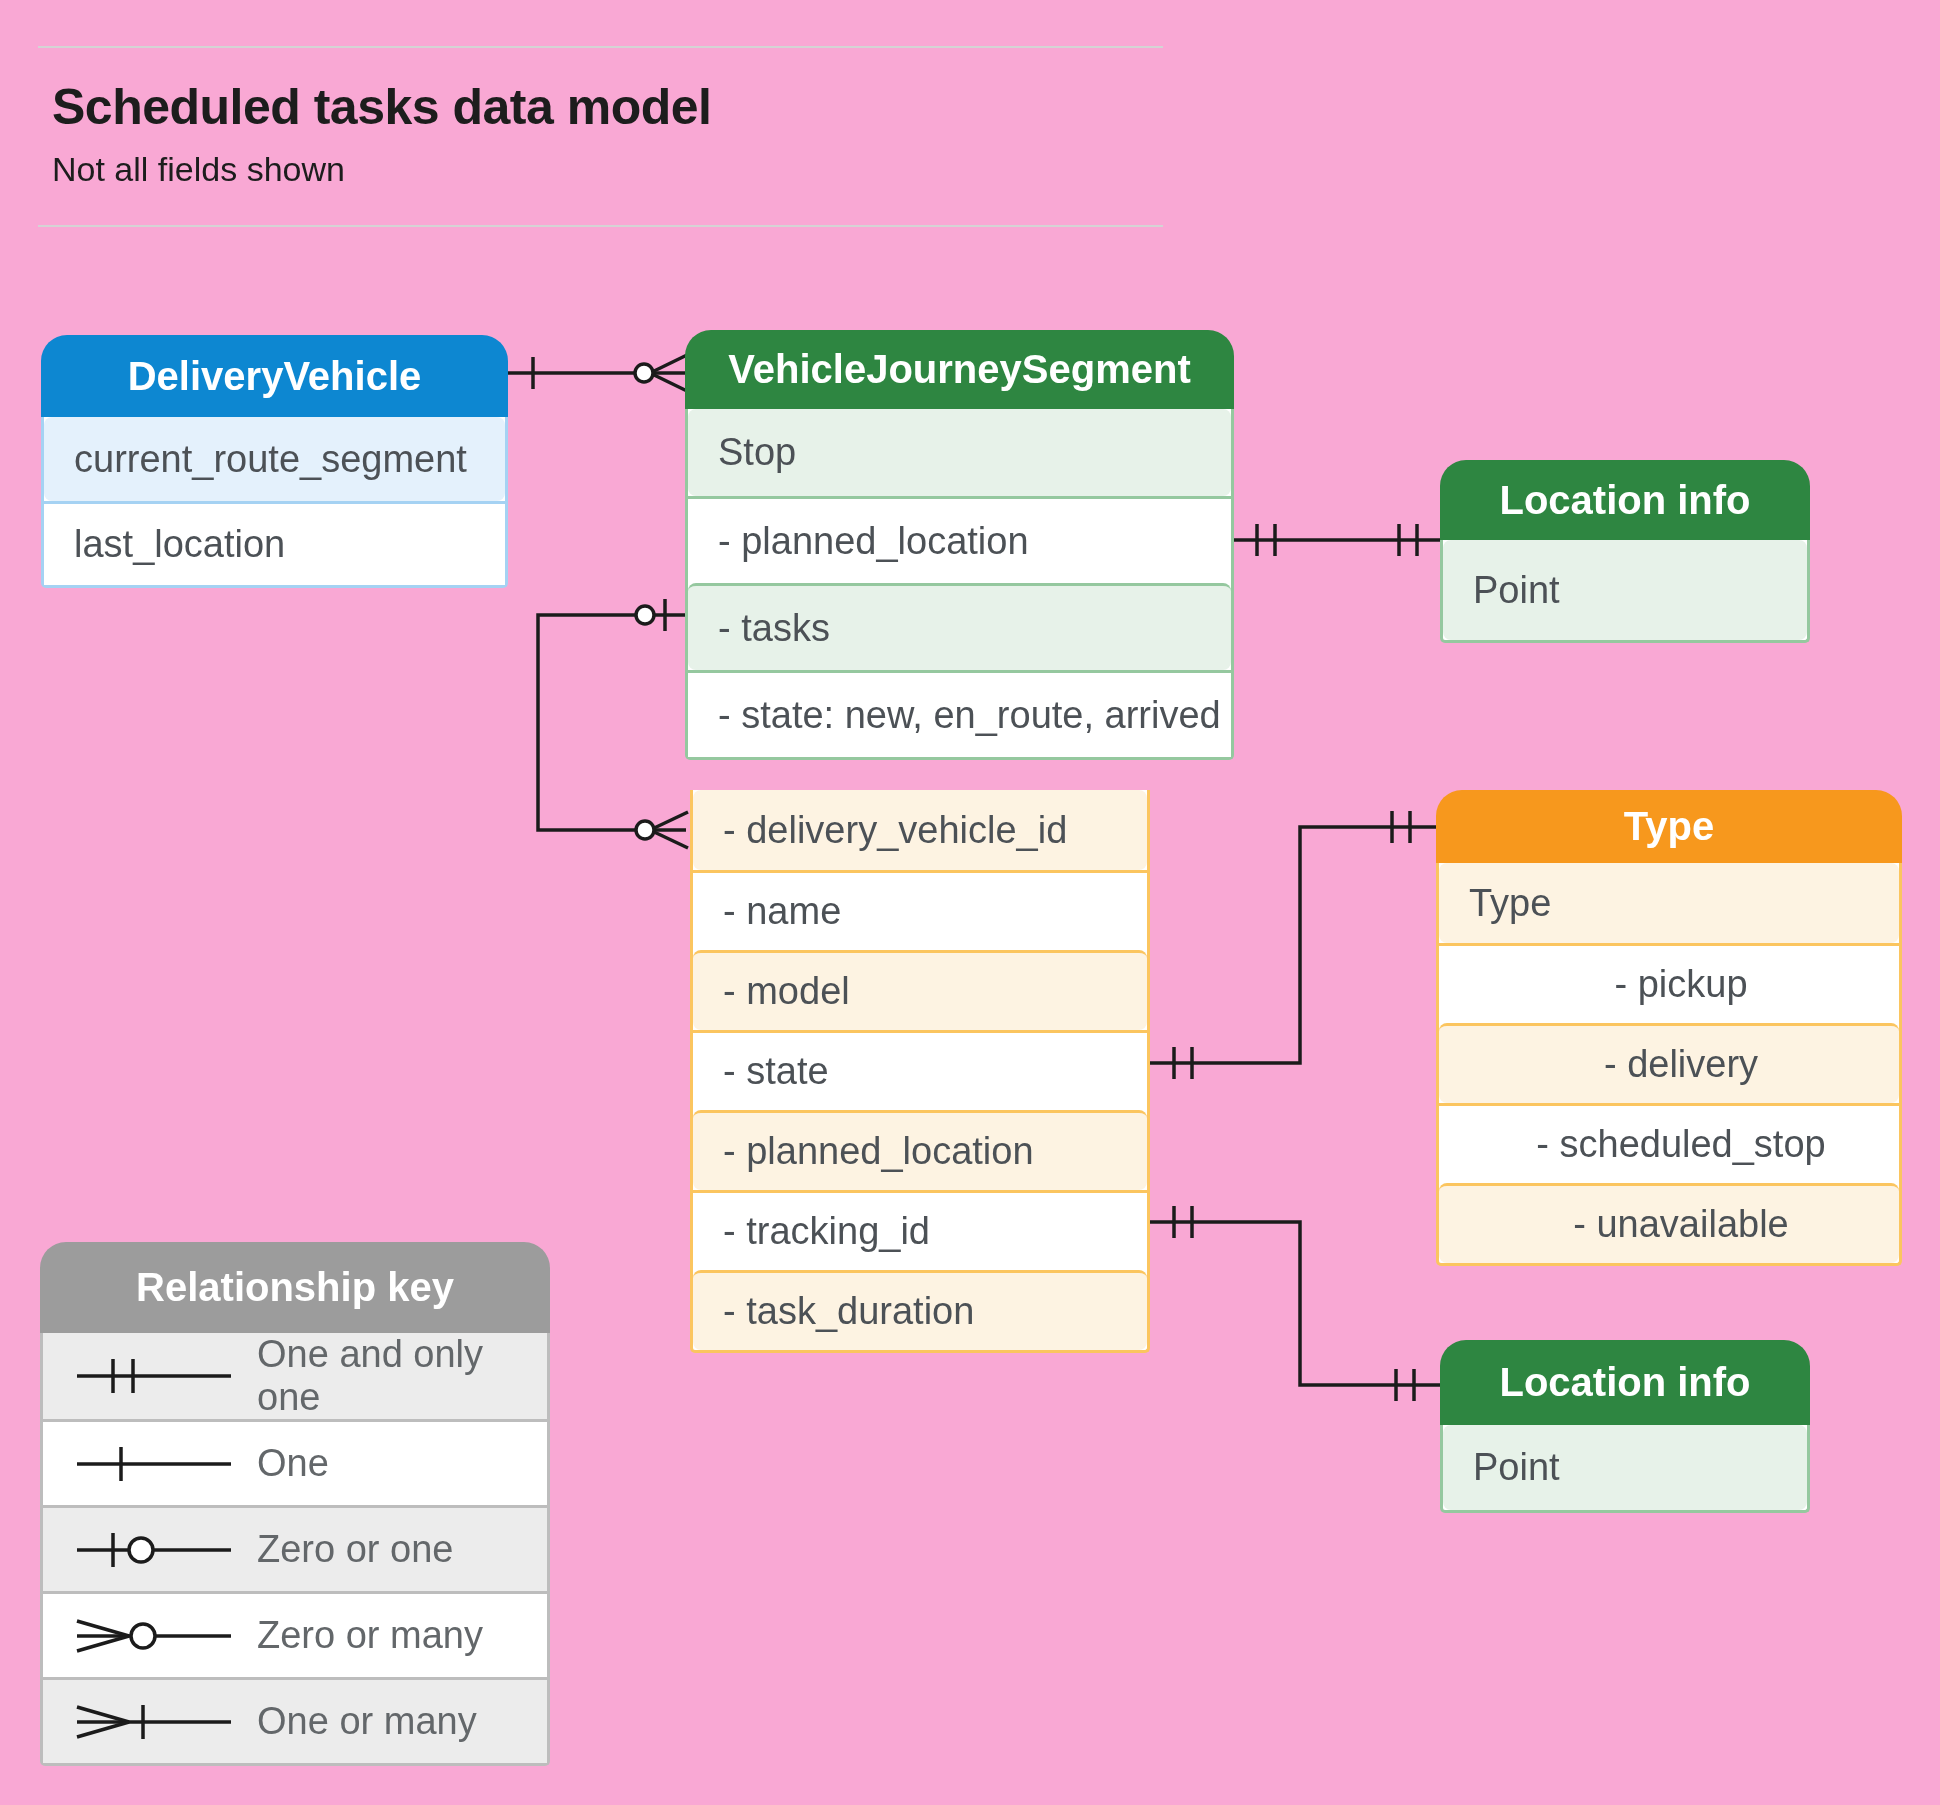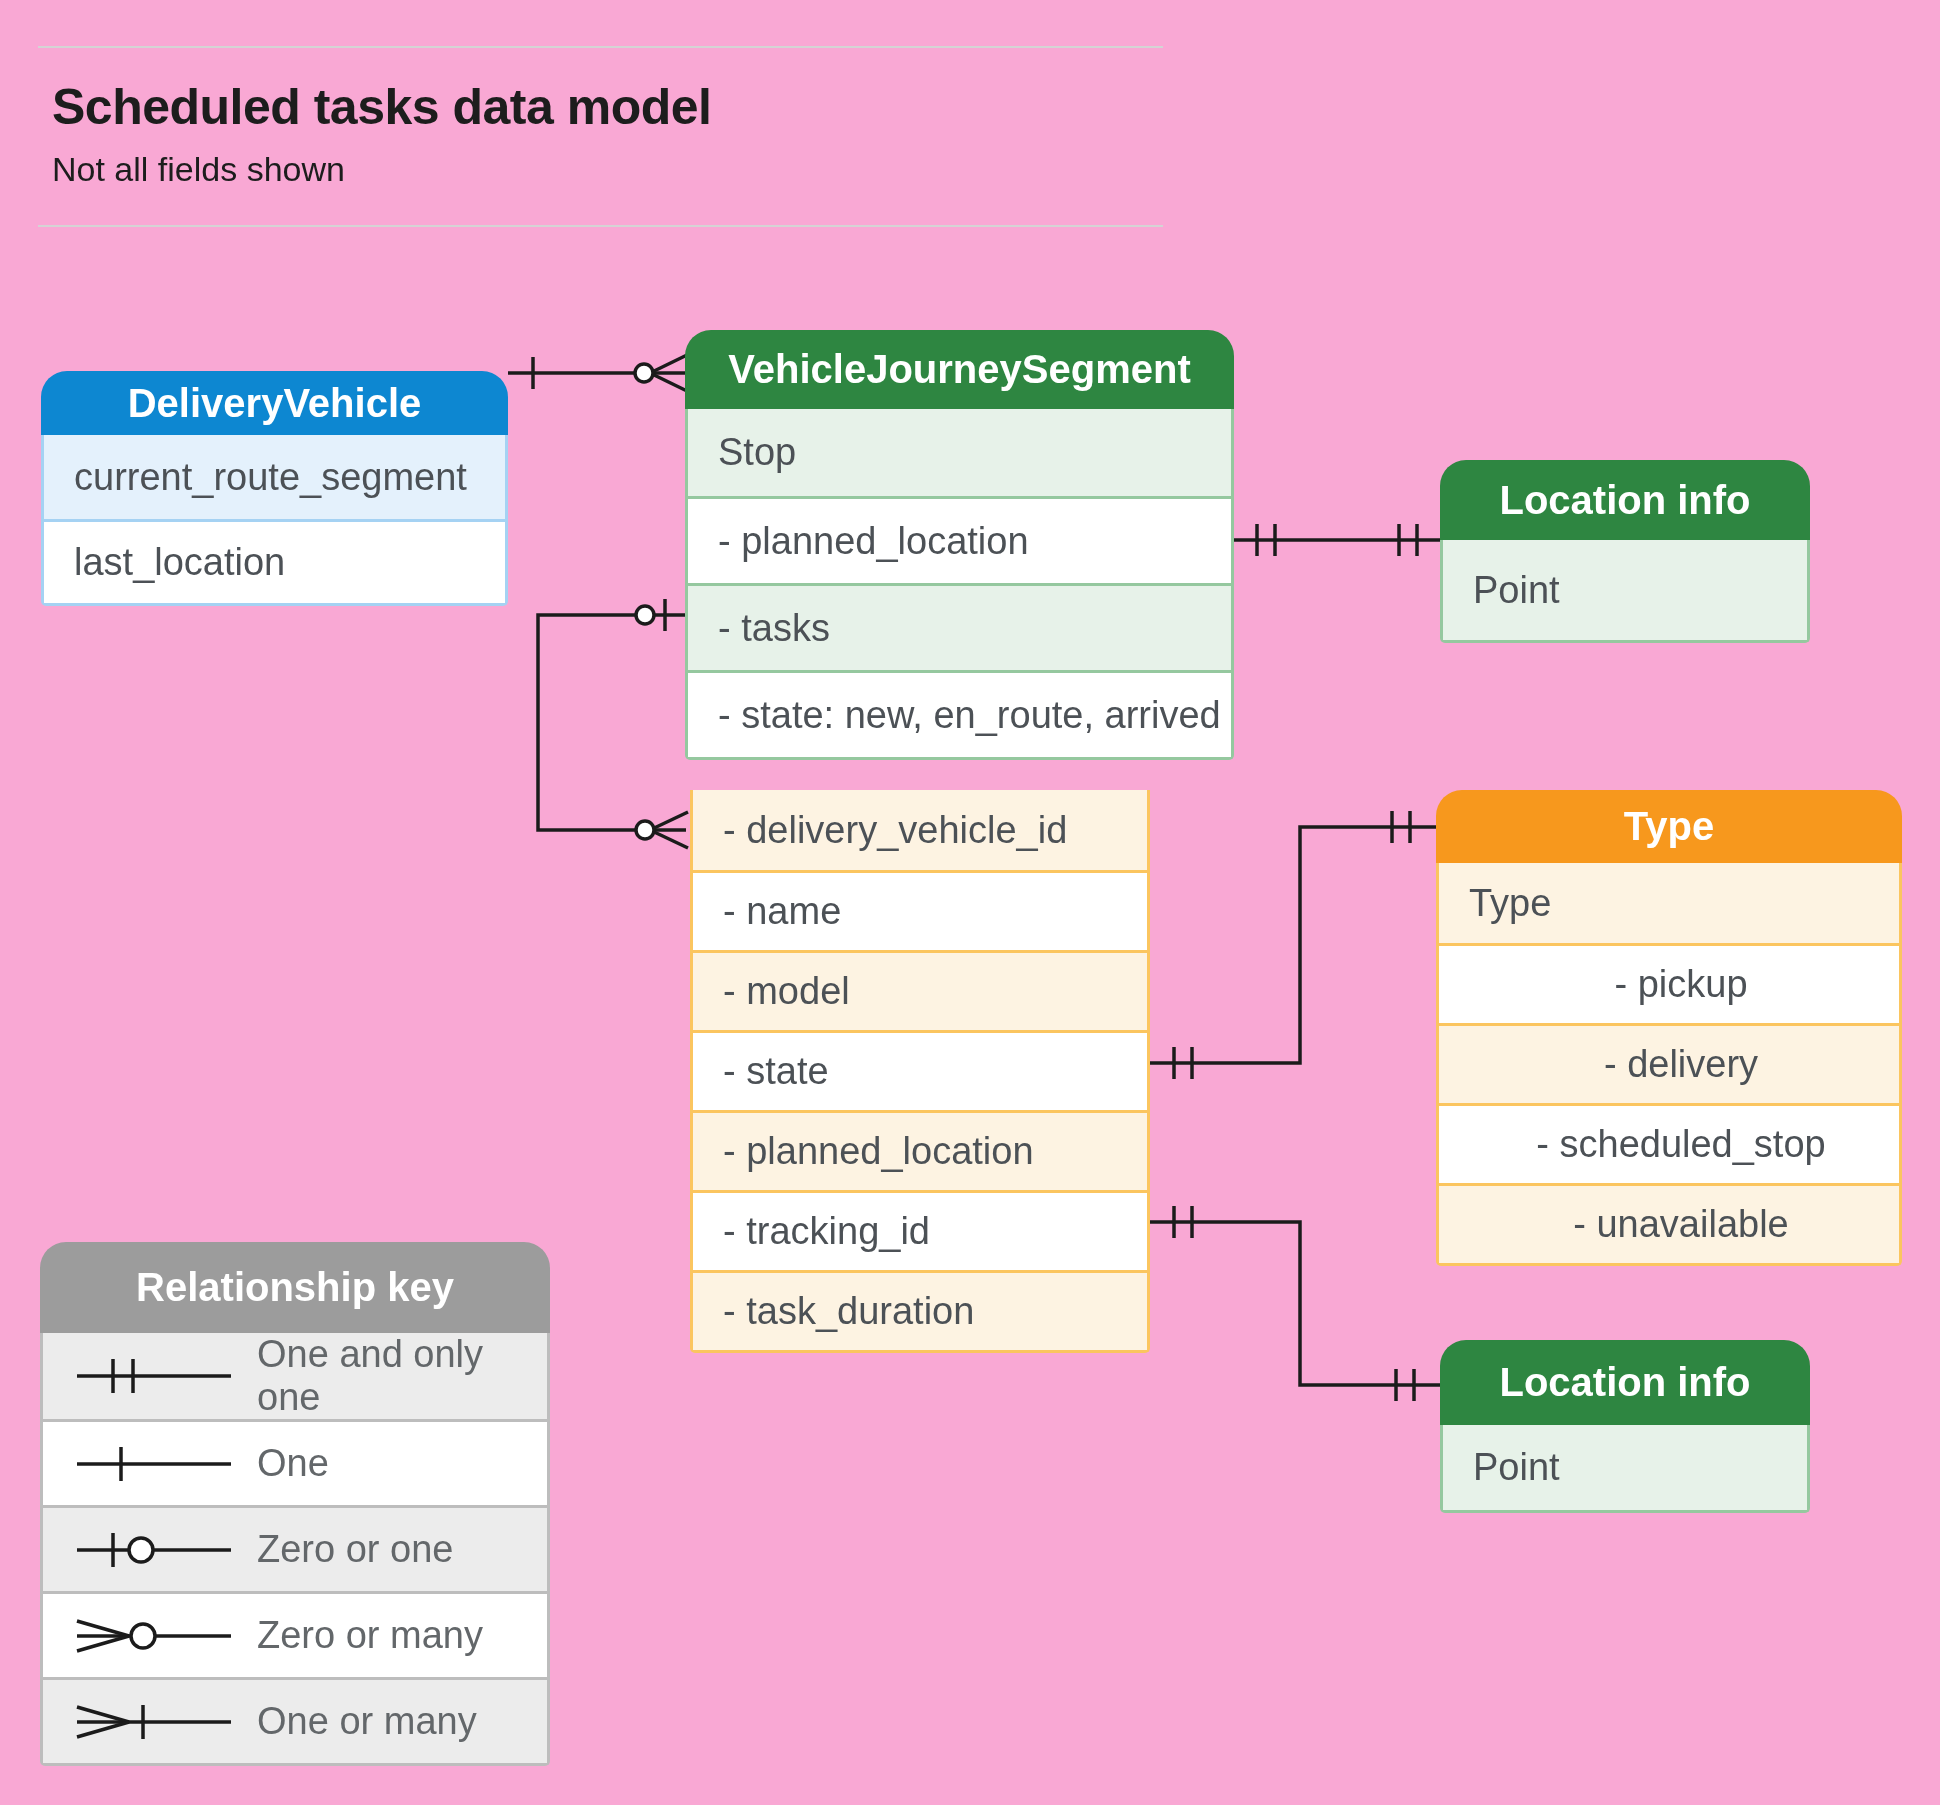--- a/index.html
+++ b/index.html
@@ -32,21 +32,21 @@
     background:var(--hdr);border-radius:26px 26px 0 0;
     display:flex;align-items:center;justify-content:center;
     color:#ffffff;font-size:40px;font-weight:bold;
   }
   .e-rows{border:3px solid var(--bd);border-top:none;border-radius:0 0 5px 5px;background:#fff;}
   .e-row{
     display:flex;align-items:center;box-sizing:border-box;
     padding-left:30px;font-size:38px;color:#4c5156;background:#ffffff;
   }
   .e-row + .e-row{border-top:3px solid var(--bd);}
-  .e-row.tint{background:var(--tint);}
+  .e-row.tint{background:var(--tint);border-radius:8px;}
   .e-row.indent{padding-left:24px;justify-content:center;}
 
   .l-row{
     display:flex;align-items:center;box-sizing:border-box;
     padding-left:26px;font-size:38px;color:#63676a;background:#ffffff;
   }
   .l-row + .l-row{border-top:3px solid var(--bd);}
   .l-row.tint{background:var(--tint);}
   .lsym{margin-right:18px;flex:0 0 auto;}
   .lsym line{stroke:#1b1b1b;stroke-width:3.5;}
@@ -101,21 +101,21 @@
       <polyline points="1150,1222 1300,1222 1300,1385 1440,1385"></polyline>
       <line x1="1174" y1="1206" x2="1174" y2="1238"></line>
       <line x1="1192" y1="1206" x2="1192" y2="1238"></line>
       <line x1="1396" y1="1369" x2="1396" y2="1401"></line>
       <line x1="1414" y1="1369" x2="1414" y2="1401"></line>
     </g>
   </svg>
 
   <div id="entities">
       <div class="entity theme-blue" style="left: 41px; top: 335px; width: 467px;">
-        <div class="e-header" style="height: 64px; margin-top: 36px;">
+        <div class="e-header" style="height: 82px;">
           <span>DeliveryVehicle</span>
         </div>
         <div class="e-rows">
           <div class="e-row tint" style="height: 84px;">
             <span>current_route_segment</span>
           </div>
           <div class="e-row" style="height: 84px;">
             <span>last_location</span>
           </div>
         </div>

